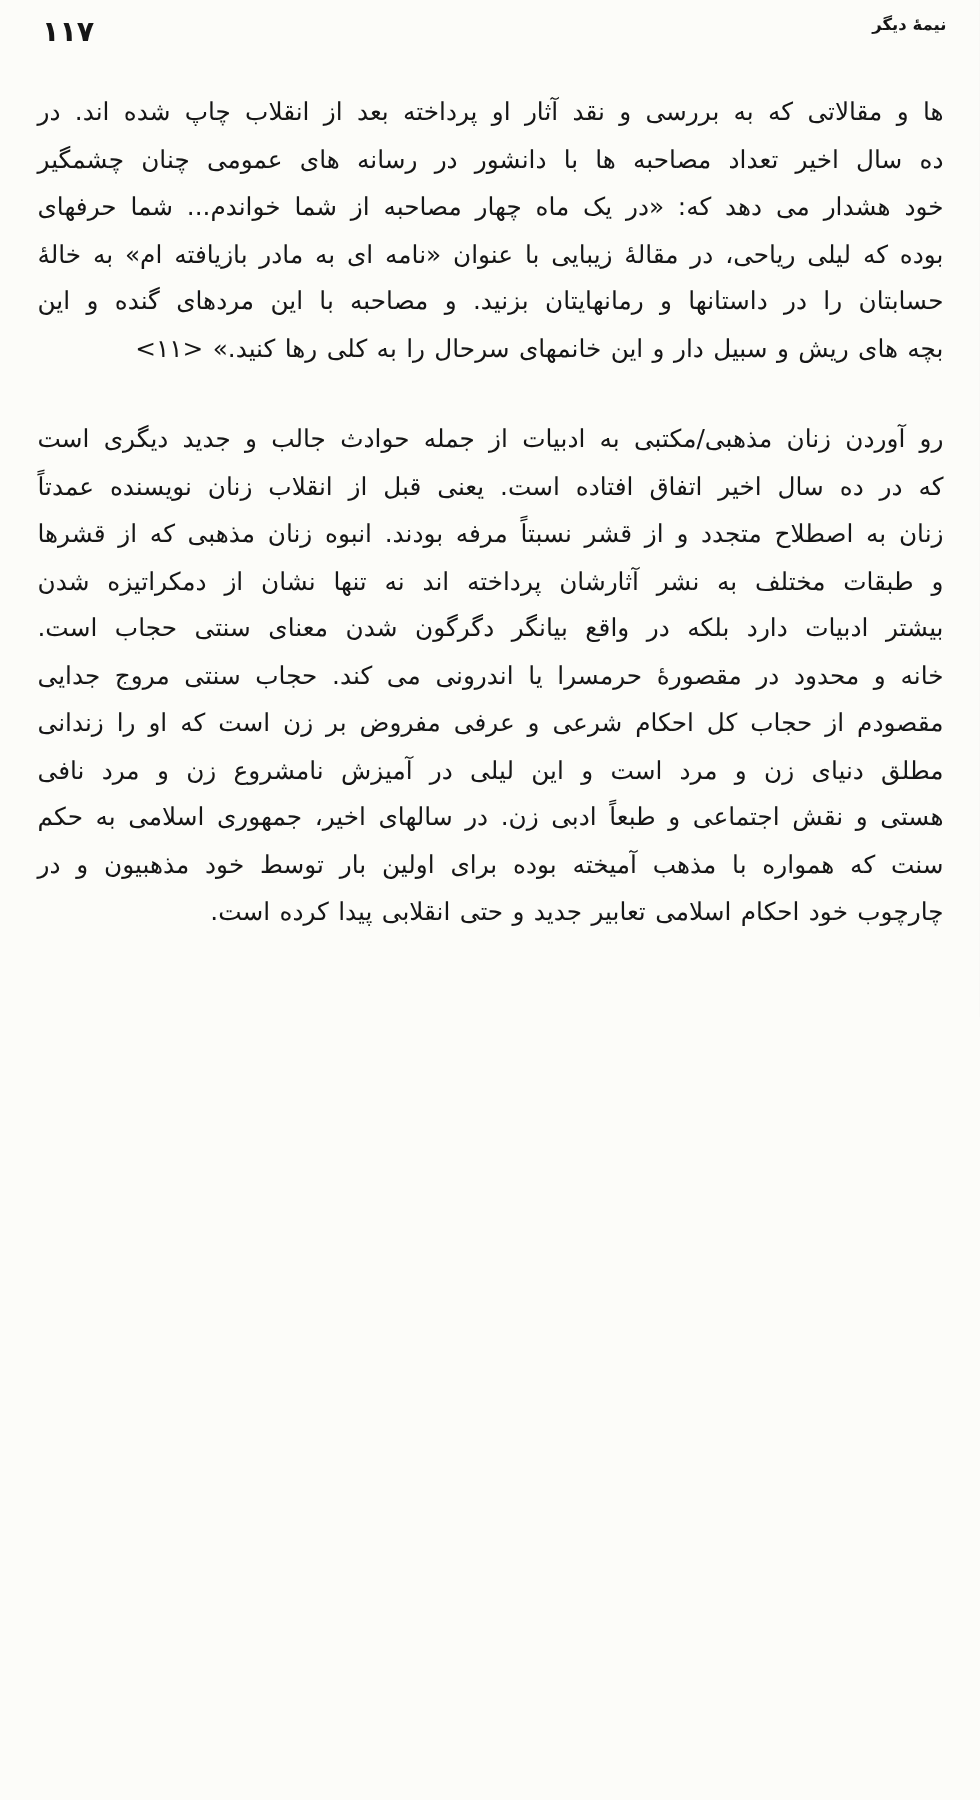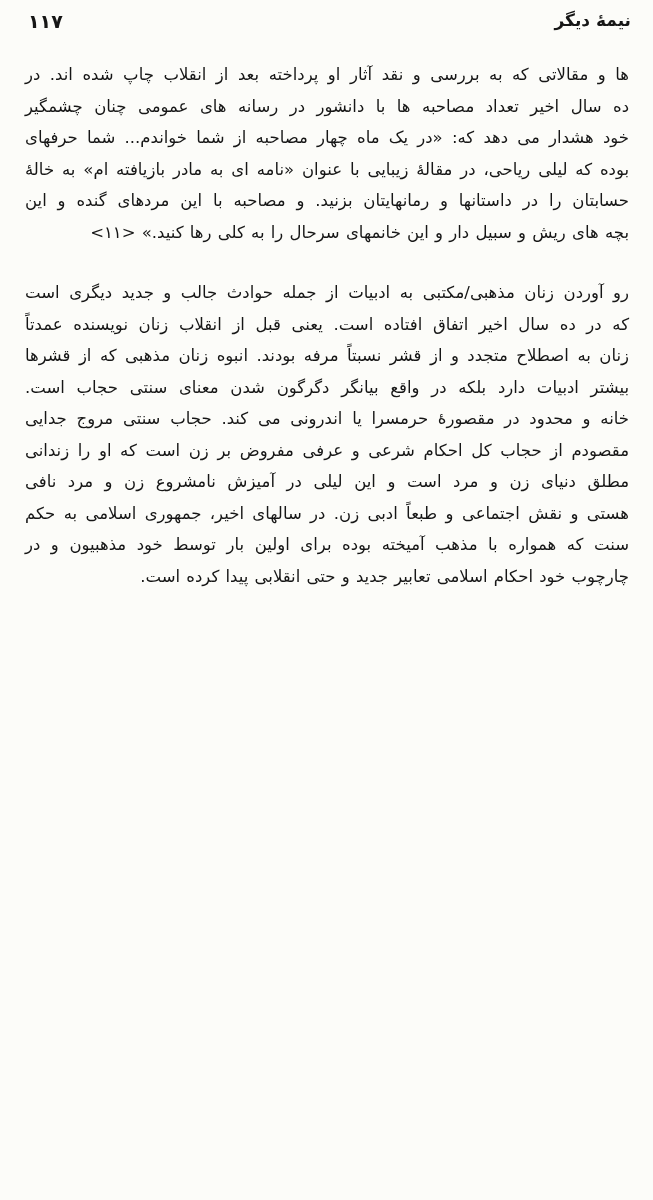--- a/index.html
+++ b/index.html
@@ -23,21 +23,21 @@
   }
   .page-header {
     display: flex;
     flex-direction: row;
     justify-content: space-between;
     align-items: flex-start;
     direction: rtl;
     padding: 10px 22px 0 28px;
   }
   .journal-title {
-    font-size: 17px;
+    font-size: 11px;
     font-weight: 700;
     direction: rtl;
   }
   .page-number {
     font-size: 19px;
     font-weight: 700;
     letter-spacing: 3px;
     direction: rtl;
   }
   .text-block {
@@ -75,20 +75,21 @@
         <div class="line">ده سال اخیر تعداد مصاحبه ها با دانشور در رسانه های عمومی چنان چشمگیر</div>
         <div class="line">خود هشدار می دهد که: «در یک ماه چهار مصاحبه از شما خواندم... شما حرفهای</div>
         <div class="line">بوده که لیلی ریاحی، در مقالهٔ زیبایی با عنوان «نامه ای به مادر بازیافته ام» به خالهٔ</div>
         <div class="line">حسابتان را در داستانها و رمانهایتان بزنید. و مصاحبه با این مردهای گنده و این</div>
         <div class="line end">بچه های ریش و سبیل دار و این خانمهای سرحال را به کلی رها کنید.» &lt;۱۱&gt;</div>
       </div>
       <div class="para">
         <div class="line">رو آوردن زنان مذهبی/مکتبی به ادبیات از جمله حوادث جالب و جدید دیگری است</div>
         <div class="line">که در ده سال اخیر اتفاق افتاده است. یعنی قبل از انقلاب زنان نویسنده عمدتاً</div>
         <div class="line">زنان به اصطلاح متجدد و از قشر نسبتاً مرفه بودند. انبوه زنان مذهبی که از قشرها</div>
+        <div class="line">و طبقات مختلف به نشر آثارشان پرداخته اند نه تنها نشان از دمکراتیزه شدن</div>
         <div class="line">بیشتر ادبیات دارد بلکه در واقع بیانگر دگرگون شدن معنای سنتی حجاب است.</div>
         <div class="line">خانه و محدود در مقصورهٔ حرمسرا یا اندرونی می کند. حجاب سنتی مروج جدایی</div>
         <div class="line">مقصودم از حجاب کل احکام شرعی و عرفی مفروض بر زن است که او را زندانی</div>
         <div class="line">مطلق دنیای زن و مرد است و این لیلی در آمیزش نامشروع زن و مرد نافی</div>
         <div class="line">هستی و نقش اجتماعی و طبعاً ادبی زن. در سالهای اخیر، جمهوری اسلامی به حکم</div>
         <div class="line">سنت که همواره با مذهب آمیخته بوده برای اولین بار توسط خود مذهبیون و در</div>
         <div class="line end">چارچوب خود احکام اسلامی تعابیر جدید و حتی انقلابی پیدا کرده است.</div>
       </div>
     </div>
 </div>

